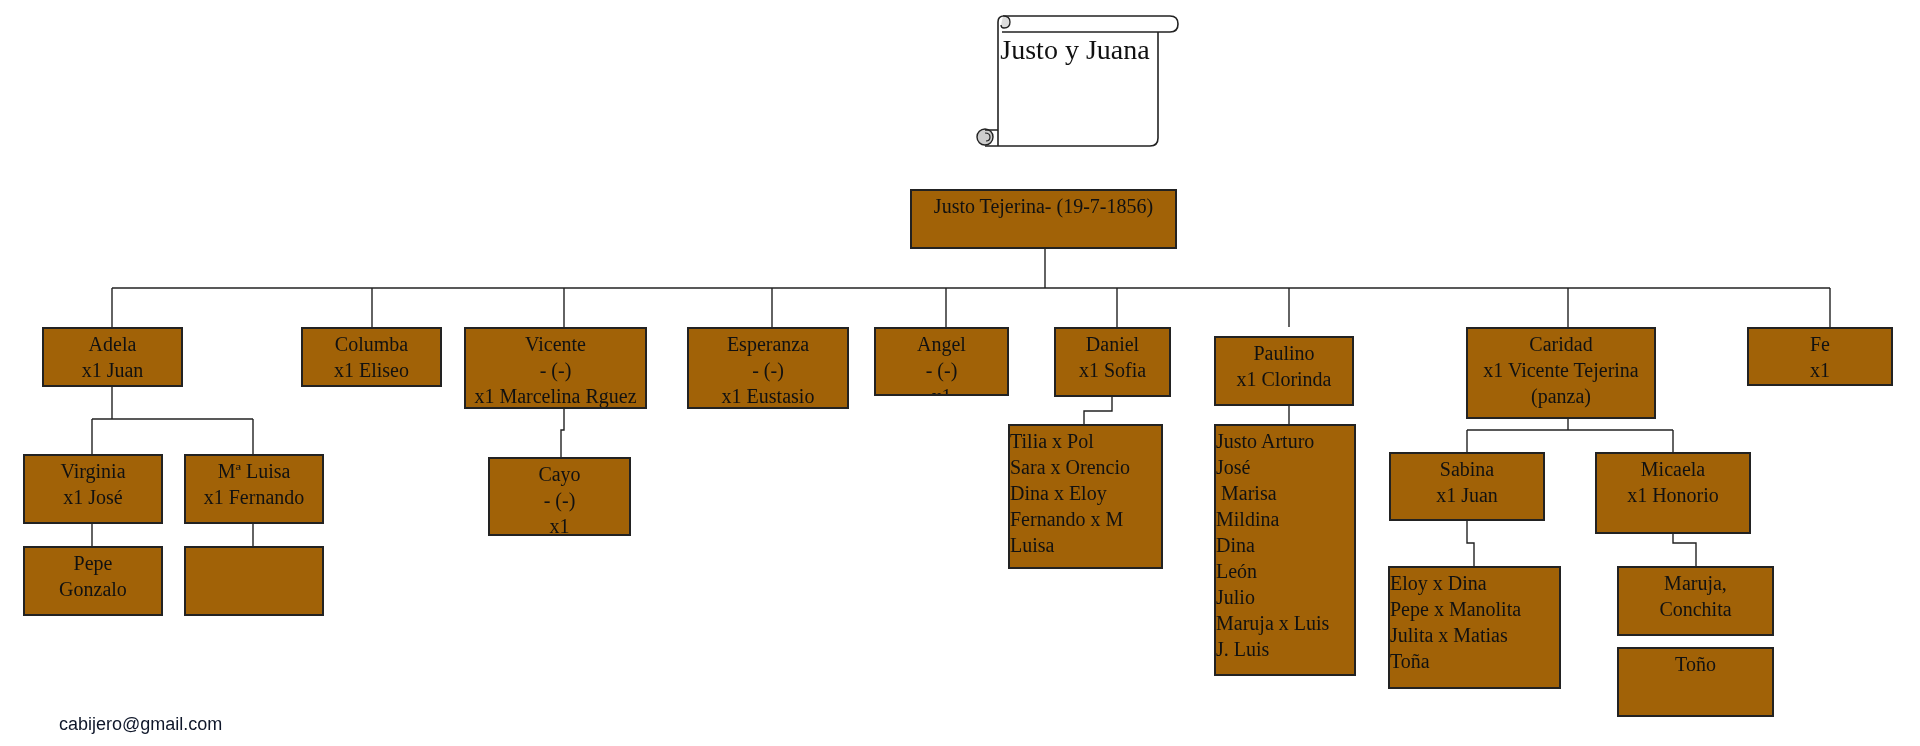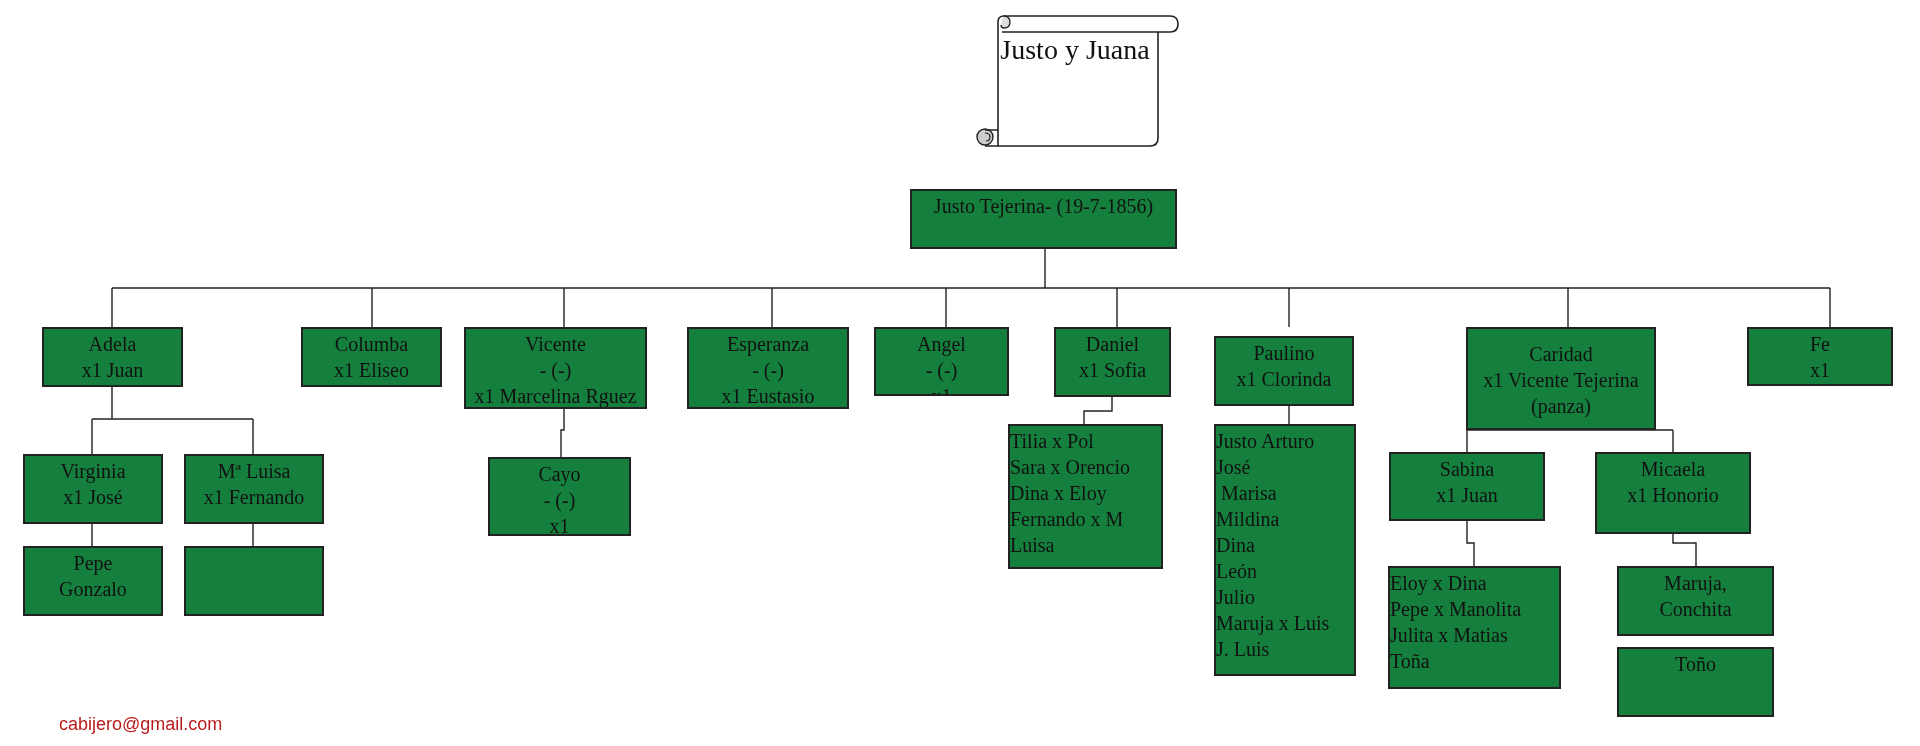--- a/index.html
+++ b/index.html
@@ -1,27 +1,27 @@
 <!DOCTYPE html>
 <html><head>
 <meta charset="utf-8">
 <style>
   html, body { margin: 0; padding: 0; background: #ffffff; }
   body { width: 1920px; height: 746px; position: relative; overflow: hidden;
          font-family: "Liberation Serif", "DejaVu Serif", serif; color: #111; }
   #lines { position: absolute; left: 0; top: 0; width: 1920px; height: 746px; }
   #lines line, #lines polyline { stroke: #222; stroke-width: 1.4; fill: none; }
-  .box { position: absolute; box-sizing: border-box; border: 2px solid #222; background: #15803d;
+  .box { position: absolute; box-sizing: border-box; border: 2px solid #222; background: #a16207;
          font-size: 20px; line-height: 26px; text-align: center; overflow: hidden; }
   .box.left { text-align: left; padding-left: 0; }
   .box .ln { display: block; white-space: nowrap; }
   .scroll-text { position: absolute; left: 1000px; top: 32px; width: 150px; text-align: center;
                  font-size: 28px; line-height: 35px; }
   .email { position: absolute; left: 59px; top: 714px; font-family: "Liberation Sans", sans-serif;
-           font-size: 18px; color: #b91c1c; }
+           font-size: 18px; color: #0f172a; }
 </style>
 </head>
 <body>
 
 <svg id="lines" xmlns="http://www.w3.org/2000/svg">
 
   <line x1="1045" y1="248" x2="1045" y2="288"></line>
   <line x1="112" y1="288" x2="1830" y2="288"></line>
   <line x1="112" y1="288" x2="112" y2="327"></line>
   <line x1="372" y1="288" x2="372" y2="327"></line>
@@ -97,21 +97,21 @@
   <span class="ln">x1</span>
 </div>
 <div class="box" style="left:1054px;top:327px;width:117px;height:70px;padding-top:2px;">
   <span class="ln">Daniel</span>
   <span class="ln">x1 Sofia</span>
 </div>
 <div class="box" style="left:1214px;top:336px;width:140px;height:70px;padding-top:2px;">
   <span class="ln">Paulino</span>
   <span class="ln">x1 Clorinda</span>
 </div>
-<div class="box" style="left:1466px;top:327px;width:190px;height:103px;padding-top:12px;">
+<div class="box" style="left:1466px;top:327px;width:190px;height:92px;padding-top:2px;">
   <span class="ln">Caridad</span>
   <span class="ln">x1 Vicente Tejerina</span>
   <span class="ln">(panza)</span>
 </div>
 <div class="box" style="left:1747px;top:327px;width:146px;height:59px;padding-top:2px;">
   <span class="ln">Fe</span>
   <span class="ln">x1</span>
 </div>
 
 <div class="box" style="left:23px;top:454px;width:140px;height:70px;padding-top:2px;">

